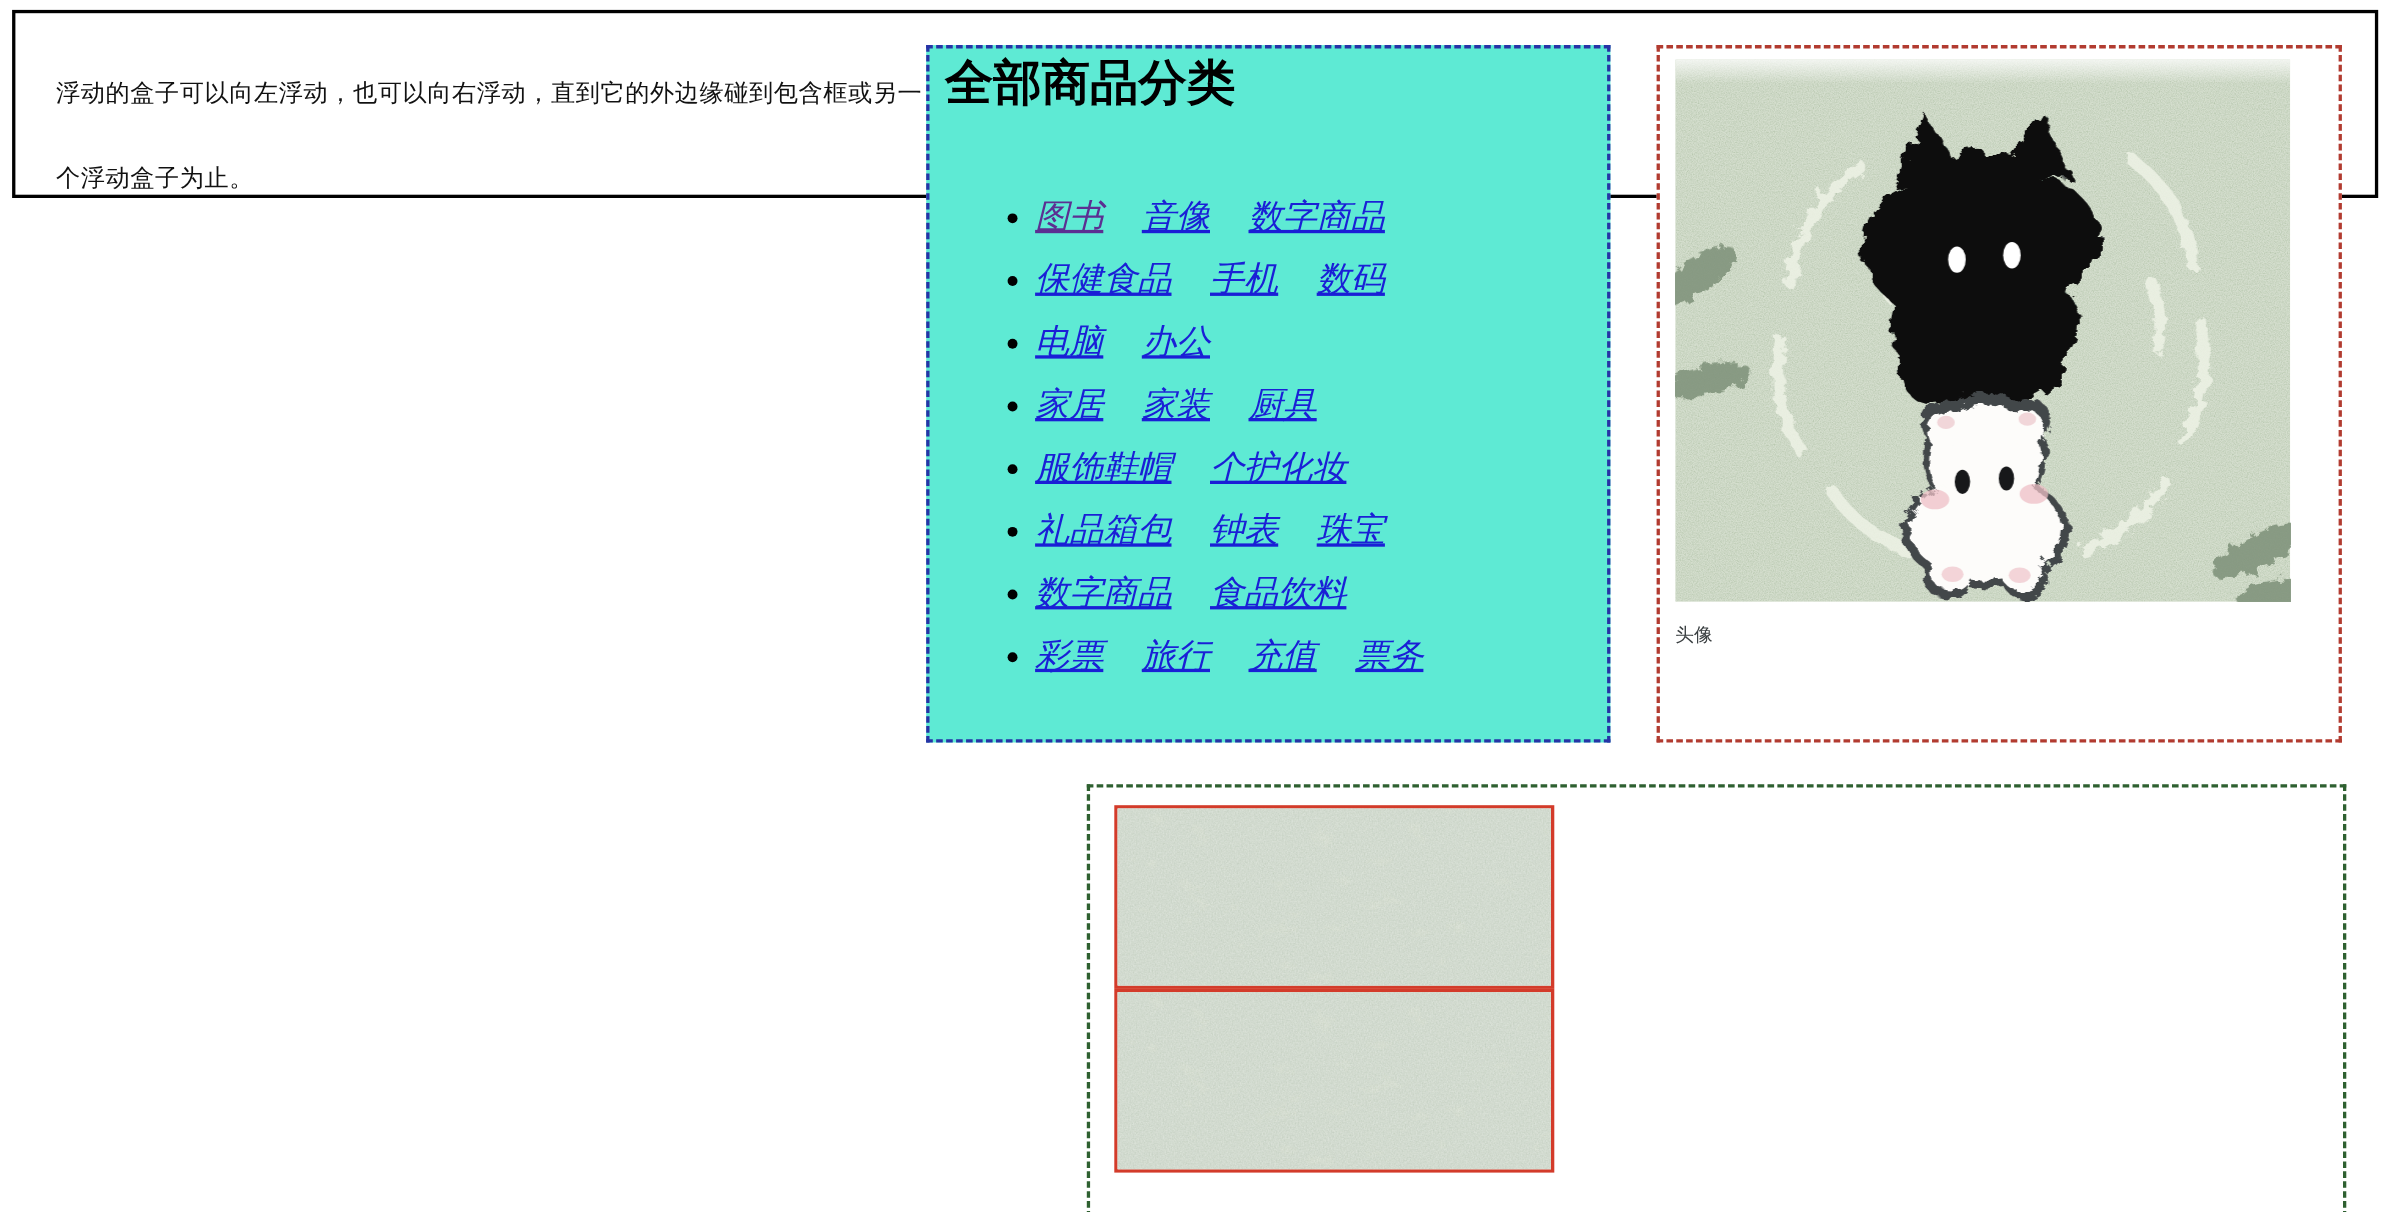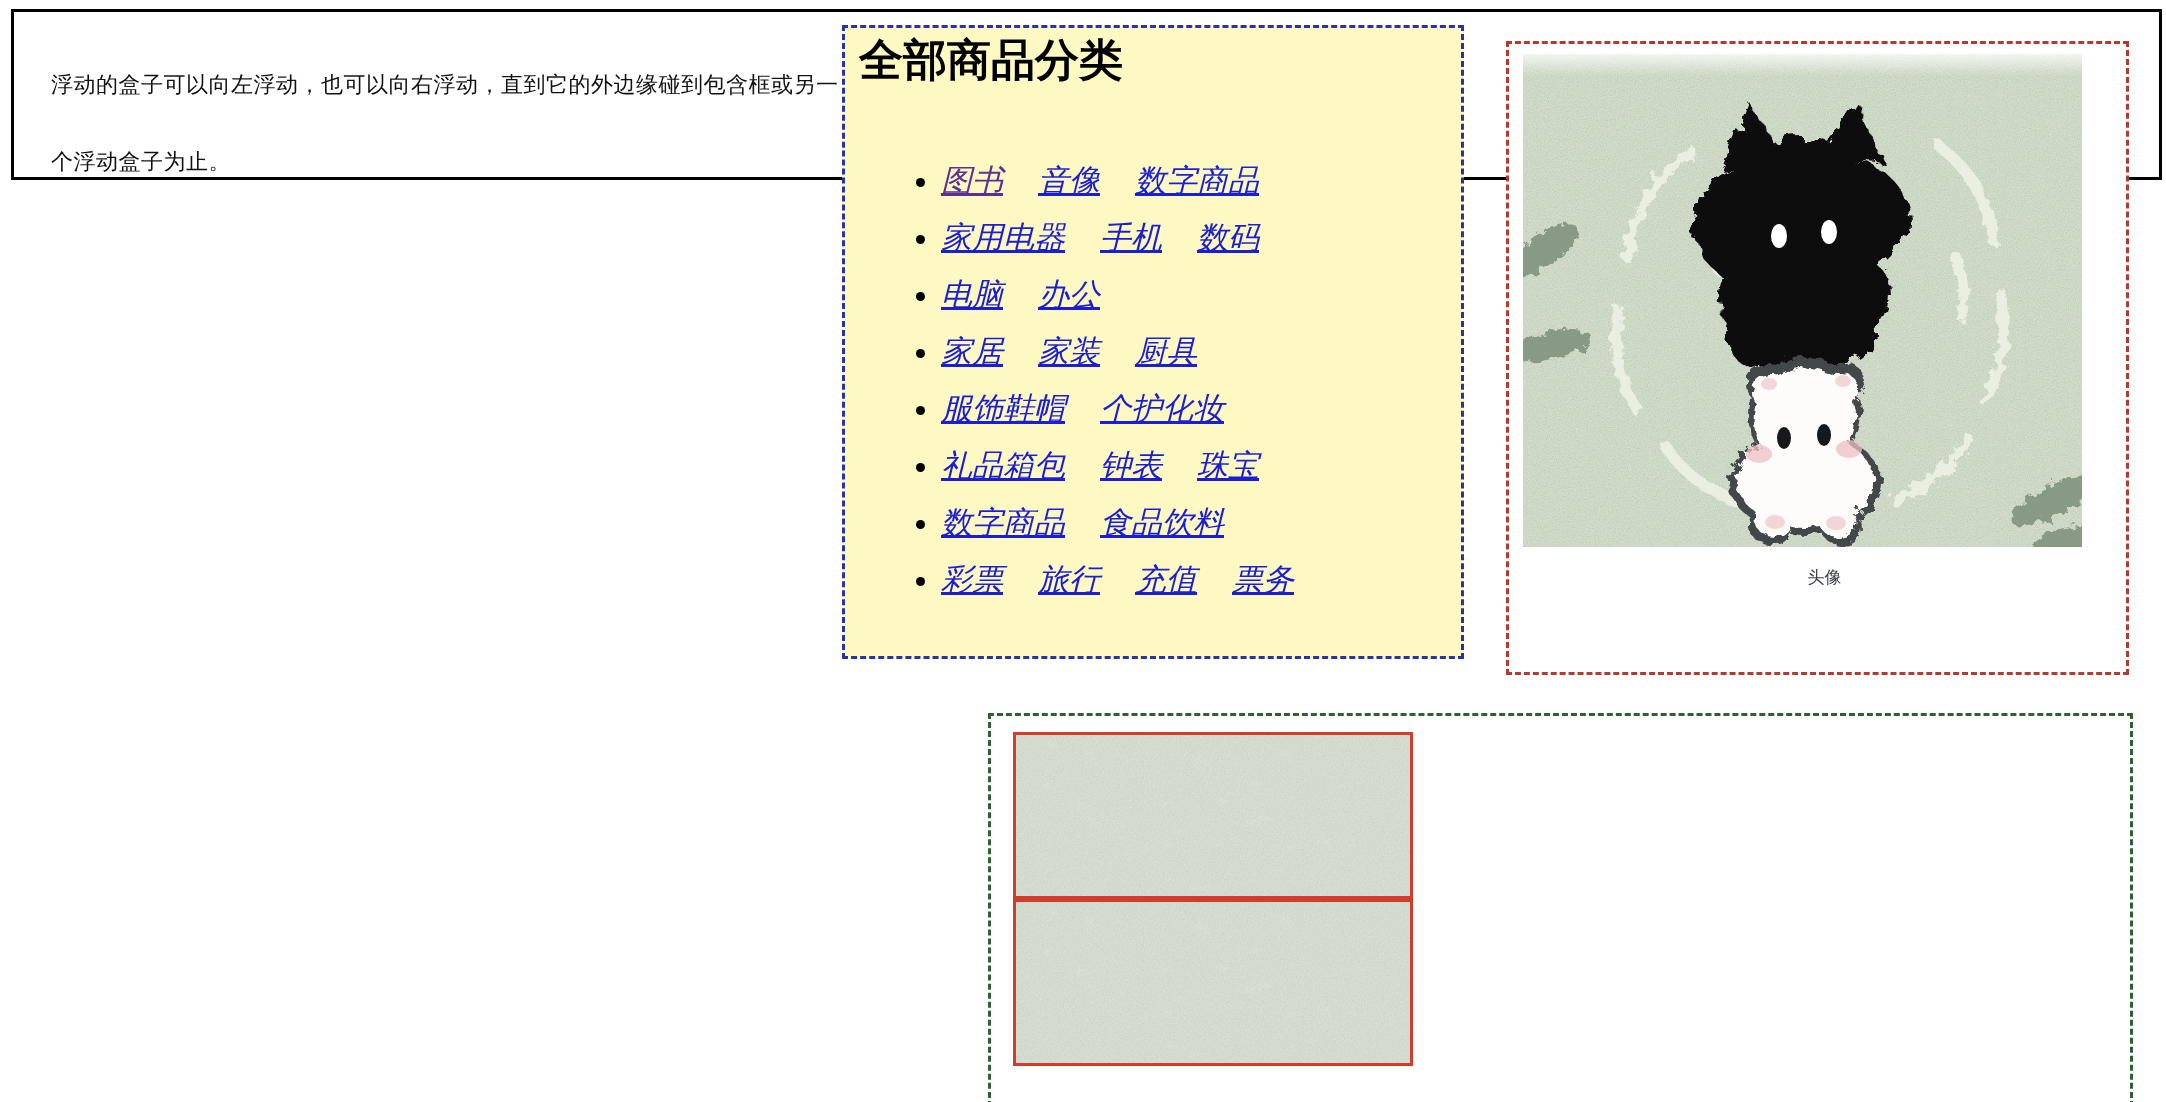--- a/index.html
+++ b/index.html
@@ -11,42 +11,41 @@
   .float-container{
     position:absolute;left:11px;top:9px;width:2151px;height:171px;
     border:3px solid #000;box-sizing:border-box;background:transparent;z-index:1;
   }
   .intro-text{
     position:absolute;left:37px;top:34px;width:800px;margin:0;
     font-size:22px;line-height:77px;color:#111;letter-spacing:0.5px;
   }
   
   .categories-box{
-    position:absolute;left:842px;top:25px;width:622px;height:634px;
-    box-sizing:border-box;border:3px dashed #2733a6;background:#fef9c3;z-index:2;
+    position:absolute;left:842px;top:41px;width:622px;height:634px;
+    box-sizing:border-box;border:3px dashed #2733a6;background:#5eead4;z-index:2;
   }
   .categories-title{
     margin:0;padding:6px 0 0 14px;font-size:44px;line-height:52px;
     font-weight:bold;color:#000;
   }
   .category-list{
     margin:66px 0 0;padding:0 0 0 96px;list-style:disc;
   }
   .category-list li{
     font-size:31px;line-height:57px;color:#000;
   }
   .cat-link{color:#1a1fd6;text-decoration:underline;font-style:italic;}
   .cat-link.visited{color:#5c2f92;}
   .cat-link + .cat-link{margin-left:35px;}
   
   .product-box{
     position:absolute;left:1506px;top:41px;width:623px;height:634px;
     box-sizing:border-box;border:3px dashed #b23b30;background:#fff;z-index:2;
     padding:10px 0 0 14px;
-    text-align:center;
   }
   .product-image{display:block;width:559px;height:493px;}
   .caption{margin:22px 0 0;font-size:17px;line-height:18px;color:#3a3f41;}
   .caption + .caption{margin-top:15px;}
   .caption.price{font-weight:bold;color:#222;}
   
   .gallery-box{
     position:absolute;left:988px;top:713px;width:1145px;height:430px;
     box-sizing:border-box;border:3px dashed #2e6030;background:#fff;z-index:1;
     padding:16px 0 0 22px;
@@ -61,21 +60,21 @@
 <body>
 
 <div class="float-container">
   <p class="intro-text">浮动的盒子可以向左浮动，也可以向右浮动，直到它的外边缘碰到包含框或另一个浮动盒子为止。</p>
 </div>
 
 <div class="categories-box">
   <h2 class="categories-title">全部商品分类</h2>
   <ul class="category-list">
       <li><a href="#" class="cat-link visited">图书</a><a href="#" class="cat-link">音像</a><a href="#" class="cat-link">数字商品</a></li>
-      <li><a href="#" class="cat-link">家用电器</a><a href="#" class="cat-link">手机</a><a href="#" class="cat-link">数码</a></li>
+      <li><a href="#" class="cat-link">保健食品</a><a href="#" class="cat-link">手机</a><a href="#" class="cat-link">数码</a></li>
       <li><a href="#" class="cat-link">电脑</a><a href="#" class="cat-link">办公</a></li>
       <li><a href="#" class="cat-link">家居</a><a href="#" class="cat-link">家装</a><a href="#" class="cat-link">厨具</a></li>
       <li><a href="#" class="cat-link">服饰鞋帽</a><a href="#" class="cat-link">个护化妆</a></li>
       <li><a href="#" class="cat-link">礼品箱包</a><a href="#" class="cat-link">钟表</a><a href="#" class="cat-link">珠宝</a></li>
       <li><a href="#" class="cat-link">数字商品</a><a href="#" class="cat-link">食品饮料</a></li>
       <li><a href="#" class="cat-link">彩票</a><a href="#" class="cat-link">旅行</a><a href="#" class="cat-link">充值</a><a href="#" class="cat-link">票务</a></li>
     </ul>
 </div>
 
 <div class="product-box">

